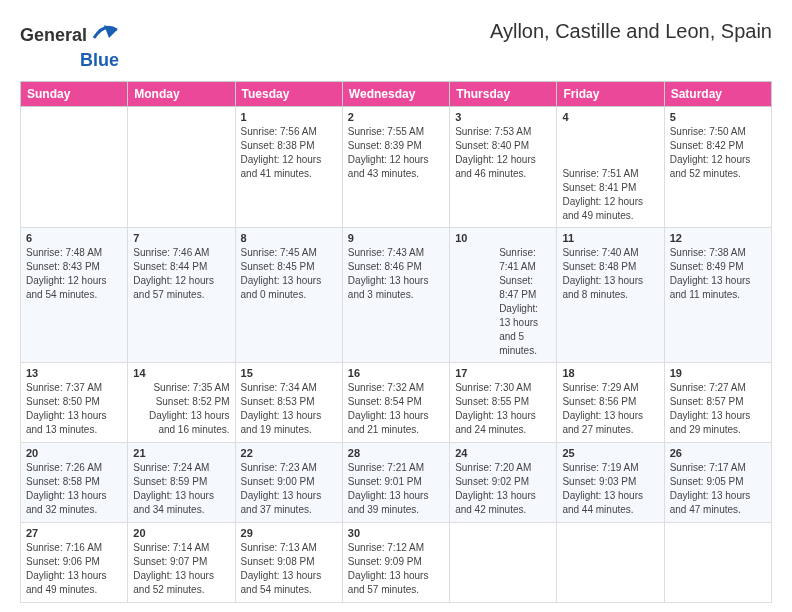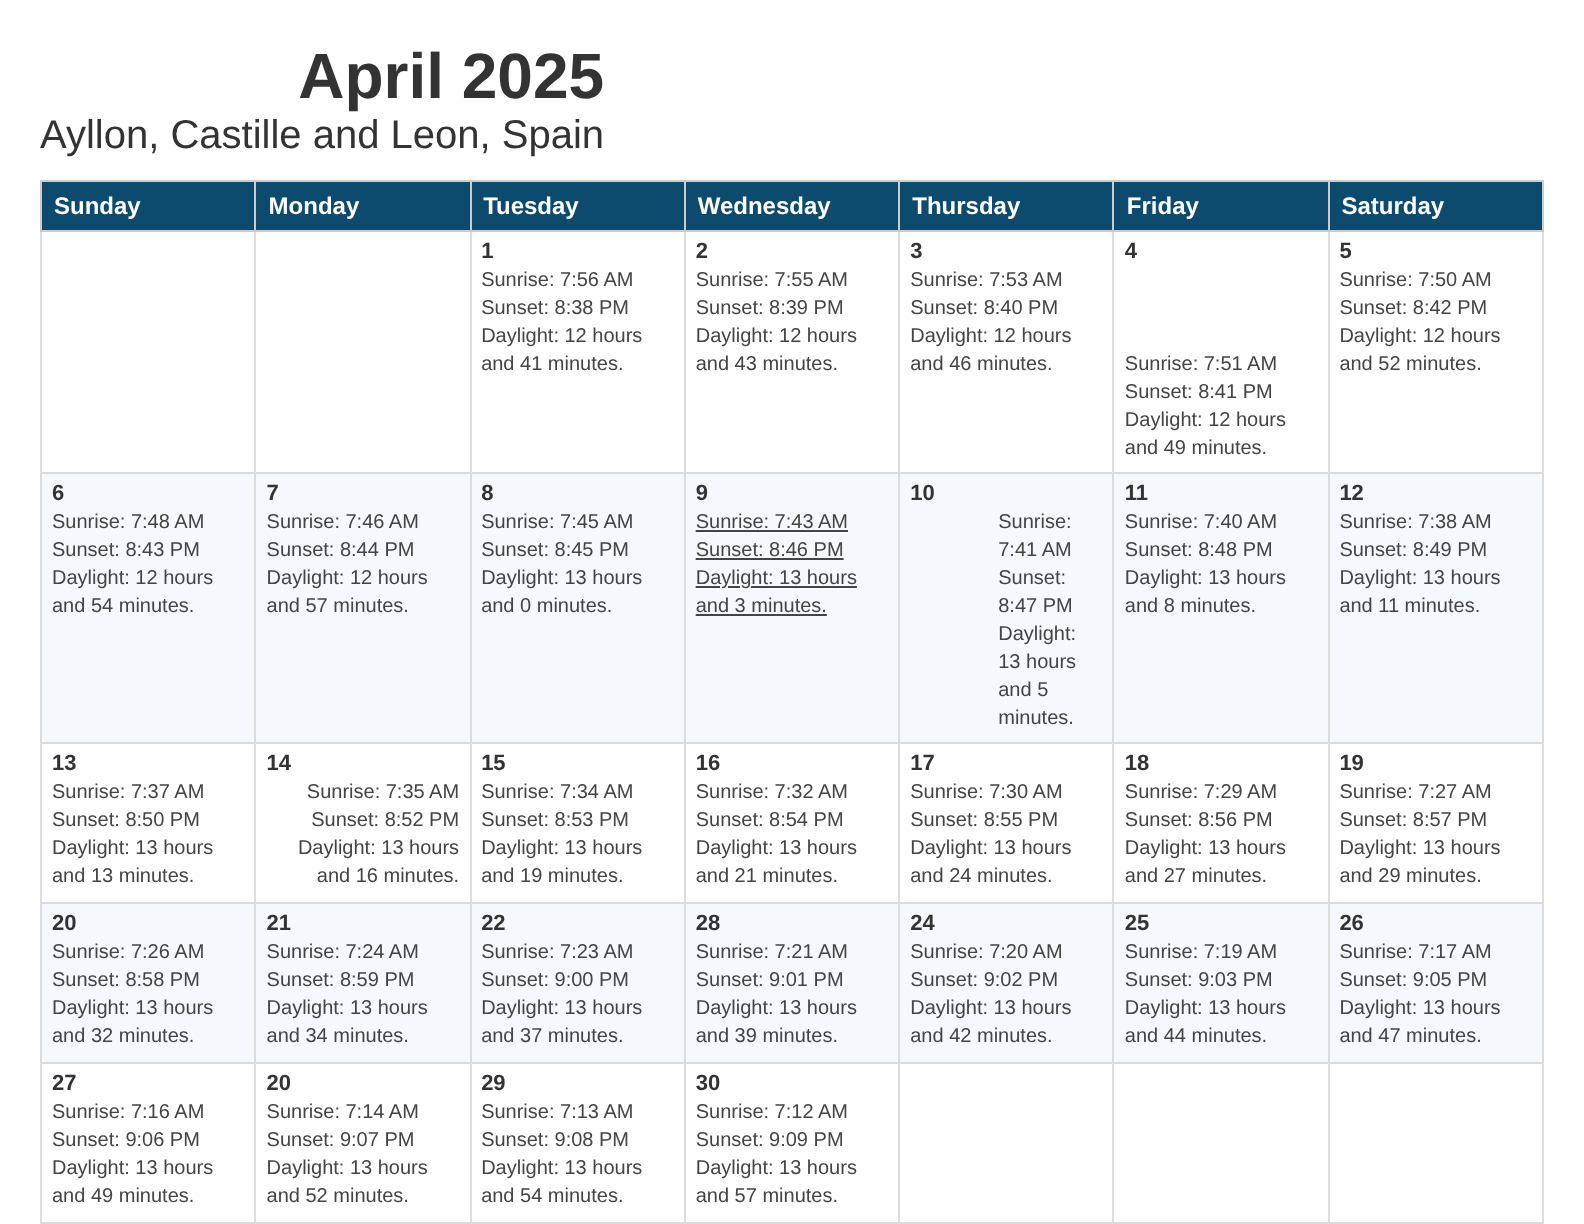--- a/index.html
+++ b/index.html
@@ -82,29 +82,42 @@
     .empty-cell {
       background: #fafafa;
     }
     tr:nth-child(even) td {
       background-color: #f5f8fc;
     }
     tr:nth-child(odd) td {
       background-color: #ffffff;
     }
     .calendar thead tr th {
-      background-color: #0c4a6e;
+      background-color: #ec4899;
     }
   </style>
 </head>
 <body>
 
 <div class="header">
+  <div class="logo">
+    <div style="display:flex; flex-direction:column; align-items:center;">
+      <div style="display:flex; align-items:center;">
+        <span class="logo-text-general">General</span>
+        <svg class="logo-icon" viewBox="0 0 30 30" xmlns="http://www.w3.org/2000/svg">
+          <path d="M5 18 Q15 2 28 10" stroke="#1a5fb4" stroke-width="3" fill="none"></path>
+          <path d="M15 5 L28 10 L20 18 Z" fill="#1a5fb4"></path>
+        </svg>
+      </div>
+      <div style="display:flex; justify-content:flex-end; width:100%;">
+        <span class="logo-text-blue">Blue</span>
+      </div>
+    </div>
+  </div>
   <div class="title-block">
-    <div class="month-title">April 2025</div>
     <div class="location-title">Ayllon, Castille and Leon, Spain</div>
   </div>
 </div>
 
 <table class="calendar">
   <thead>
     <tr>
     <th>Sunday</th>
         <th>Monday</th>
         <th>Tuesday</th>
@@ -163,21 +176,21 @@
 Daylight: 12 hours and 57 minutes.</div>
         </td>
         <td>
           <div class="day-num">8</div>
           <div class="day-info" style="white-space: pre-line;">Sunrise: 7:45 AM
 Sunset: 8:45 PM
 Daylight: 13 hours and 0 minutes.</div>
         </td>
         <td>
           <div class="day-num">9</div>
-          <div class="day-info" style="white-space: pre-line; text-decoration: underline;">Sunrise: 7:43 AM
+          <div class="day-info" style="white-space: pre-line;">Sunrise: 7:43 AM
 Sunset: 8:46 PM
 Daylight: 13 hours and 3 minutes.</div>
         </td>
         <td>
           <div class="day-num">10</div>
           <div class="day-info" style="white-space: pre-line; margin-left: 44px;">Sunrise: 7:41 AM
 Sunset: 8:47 PM
 Daylight: 13 hours and 5 minutes.</div>
         </td>
         <td>

